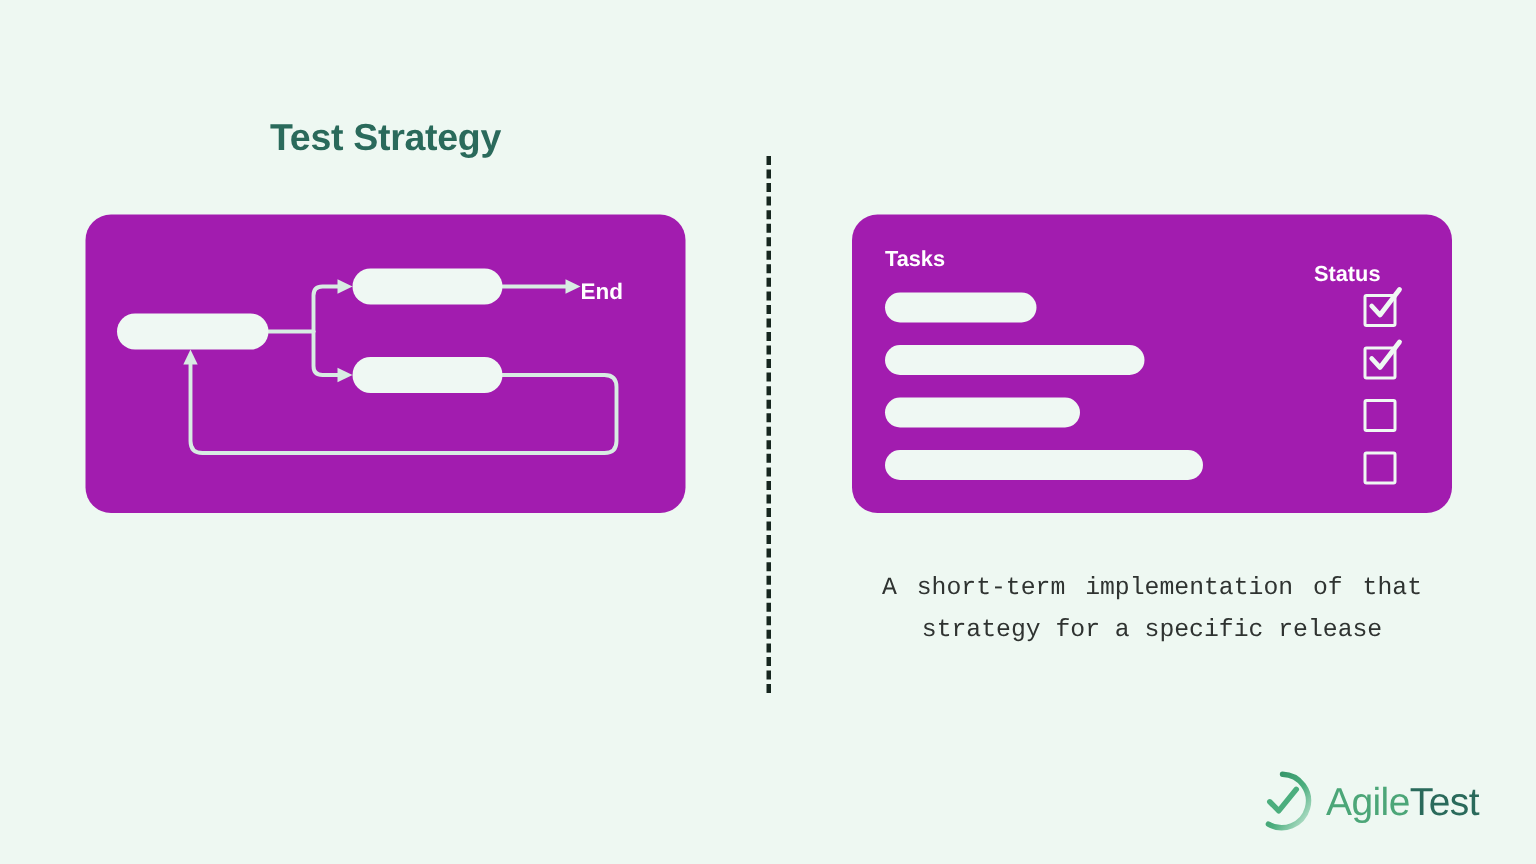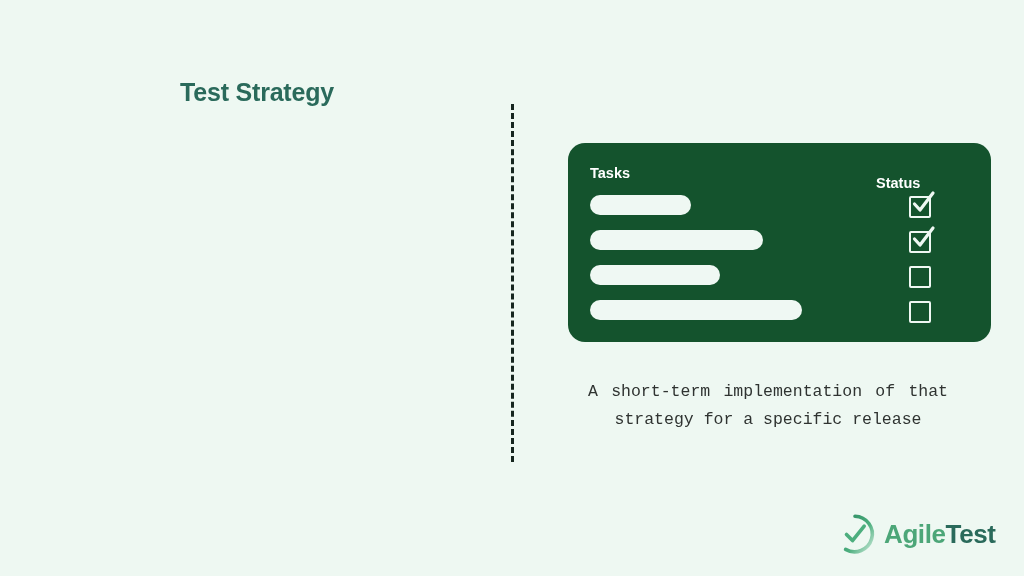--- a/index.html
+++ b/index.html
@@ -43,23 +43,22 @@
     left: 511px;
     top: 104px;
     width: 0;
     height: 358px;
     border-left: 3px dashed #16261f;
   }
 
   
   .panel {
     position: absolute;
-    background: #14532d;
+    background: #a21caf;
     border-radius: 17px;
-    padding-left: 23px;
   }
   #panel-left  { left: 57px;  top: 143px; width: 400px; height: 199px; }
   #panel-right { left: 568px; top: 143px; width: 400px; height: 199px; }
 
   
   #flowchart {
     position: absolute;
     left: 0; top: 0;
     width: 400px;
     height: 199px;
@@ -147,37 +146,72 @@
     align-items: center;
   }
   #logo-mark {
     width: 44px;
     height: 44px;
     flex: none;
   }
   #logo-wordmark {
     margin-left: 7px;
     font-size: 26px;
-    font-weight: bold;
+    font-weight: normal;
     letter-spacing: -0.4px;
     white-space: nowrap;
   }
   #logo-word-agile { color: #4ca678; }
   #logo-word-test  { color: #2a6a5b; }
 </style>
 </head>
 <body>
 
 <div class="slide">
 
   <div class="col-title" id="title-left">Test Strategy</div>
 
 
   <div id="divider"></div>
 
+  <div class="panel" id="panel-left">
+    <div id="flowchart">
+
+      <svg width="400" height="199" viewBox="0 0 400 199" style="position:absolute;left:0;top:0;">
+        <g fill="none" stroke="#d8ece3" stroke-width="2.6" stroke-linecap="round" stroke-linejoin="round">
+
+          <path d="M122,78 L152,78"></path>
+
+          <path d="M152,78 L152,54 Q152,48 158,48 L170,48"></path>
+
+          <path d="M152,78 L152,101 Q152,107 158,107 L170,107"></path>
+
+          <path d="M278,48 L322,48"></path>
+
+          <path d="M278,107 L346,107 Q354,107 354,115 L354,151 Q354,159 346,159 L78,159 Q70,159 70,151 L70,100"></path>
+        </g>
+        <g fill="#d8ece3">
+
+          <path d="M178,48 L168,43.2 L168,52.8 Z"></path>
+
+          <path d="M178,107 L168,102.2 L168,111.8 Z"></path>
+
+          <path d="M330,48 L320,43.2 L320,52.8 Z"></path>
+
+          <path d="M70,90 L65.2,100 L74.8,100 Z"></path>
+        </g>
+      </svg>
+
+      <div class="flow-node" id="flow-node-start"></div>
+      <div class="flow-node" id="flow-node-branch-a"></div>
+      <div class="flow-node" id="flow-node-branch-b"></div>
+
+      <div id="flow-end-label">End</div>
+    </div>
+  </div>
 
   <div class="panel" id="panel-right">
 
     <div class="panel-header" id="header-tasks">Tasks</div>
 
     <div class="panel-header" id="header-status">Status</div>
 
     <div class="task-row" style="top:52px;width:356px;">
       <div class="task-bar" style="width:101px;"></div>
       <div class="checkbox" style="top:1px;">

